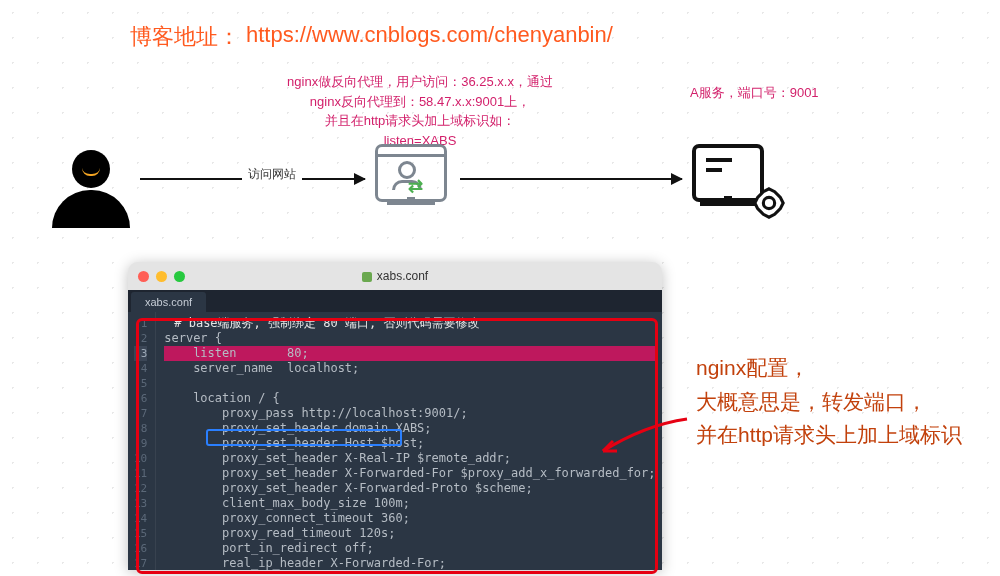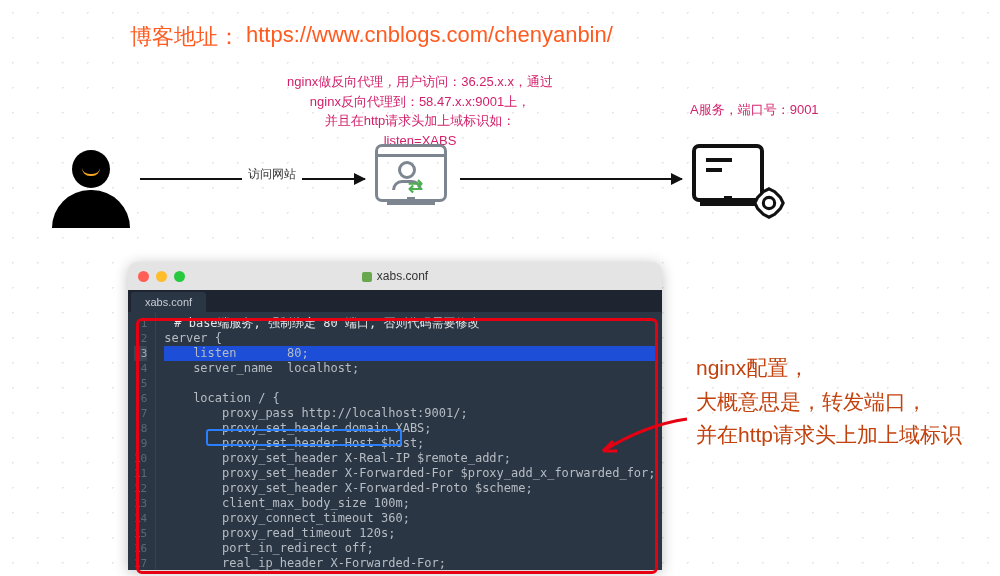--- a/index.html
+++ b/index.html
@@ -39,21 +39,21 @@
   left: 260px;
   width: 320px;
   text-align: center;
   color: #d21f6a;
   font-size: 13px;
   line-height: 1.5;
 }
 
 .service-desc {
   position: absolute;
-  top: 101px;
+  top: 84px;
   left: 690px;
   color: #d21f6a;
   font-size: 13px;
 }
 
 .user-icon {
   position: absolute;
   top: 150px;
   left: 52px;
   width: 78px;
@@ -282,21 +282,21 @@
 }
 .gutter div { height: 15px; }
 .gutter .hl { background: #3b4656; color: #9ca8b6; }
 .code-lines {
   padding: 4px 8px;
   color: #b5bcc4;
   white-space: pre;
 }
 .code-lines .line { height: 15px; }
 .comment { color: #e5e5e5; margin-left: 10px; }
-.hl-line { background: #1d4ed8; display: inline-block; width: 100%; }
+.hl-line { background: #be185d; display: inline-block; width: 100%; }
 
 .red-box {
   position: absolute;
   border: 3px solid #e60012;
   border-radius: 6px;
   top: 318px;
   left: 136px;
   width: 522px;
   height: 256px;
   pointer-events: none;

